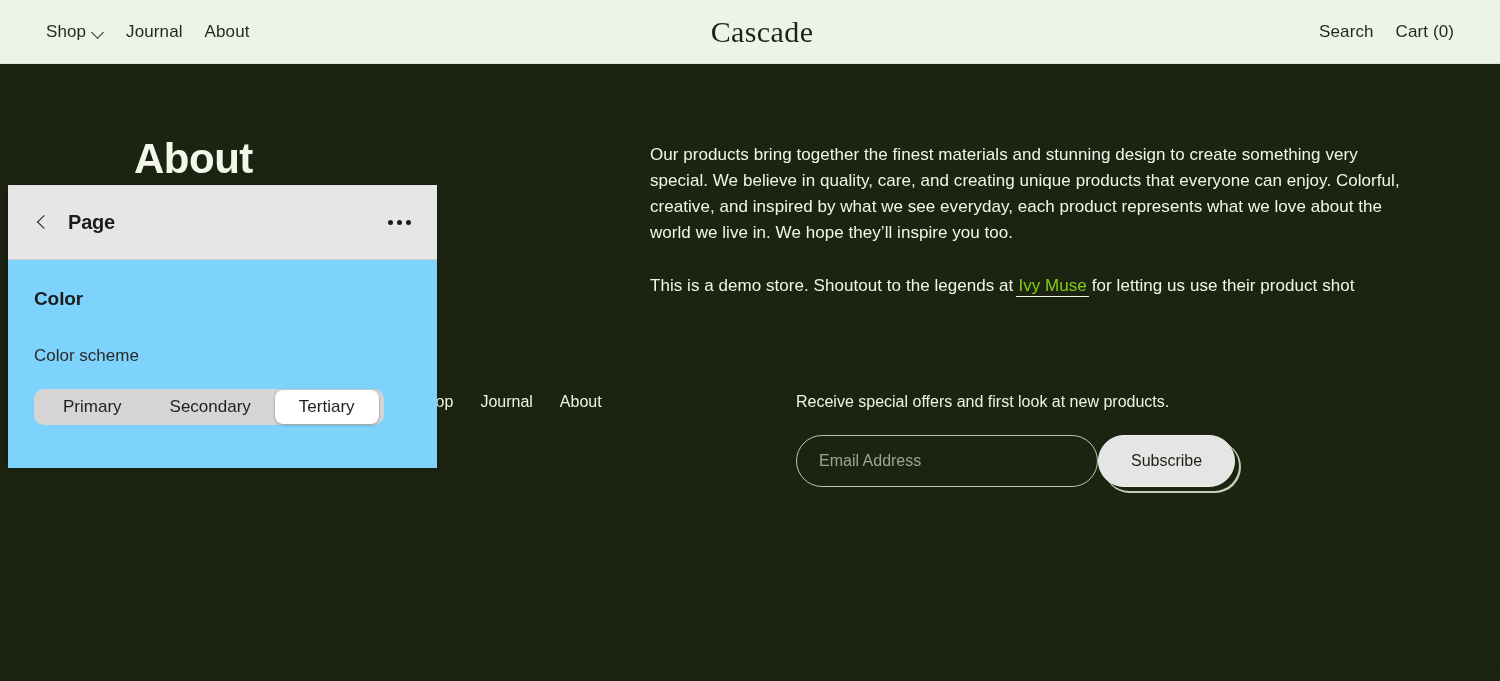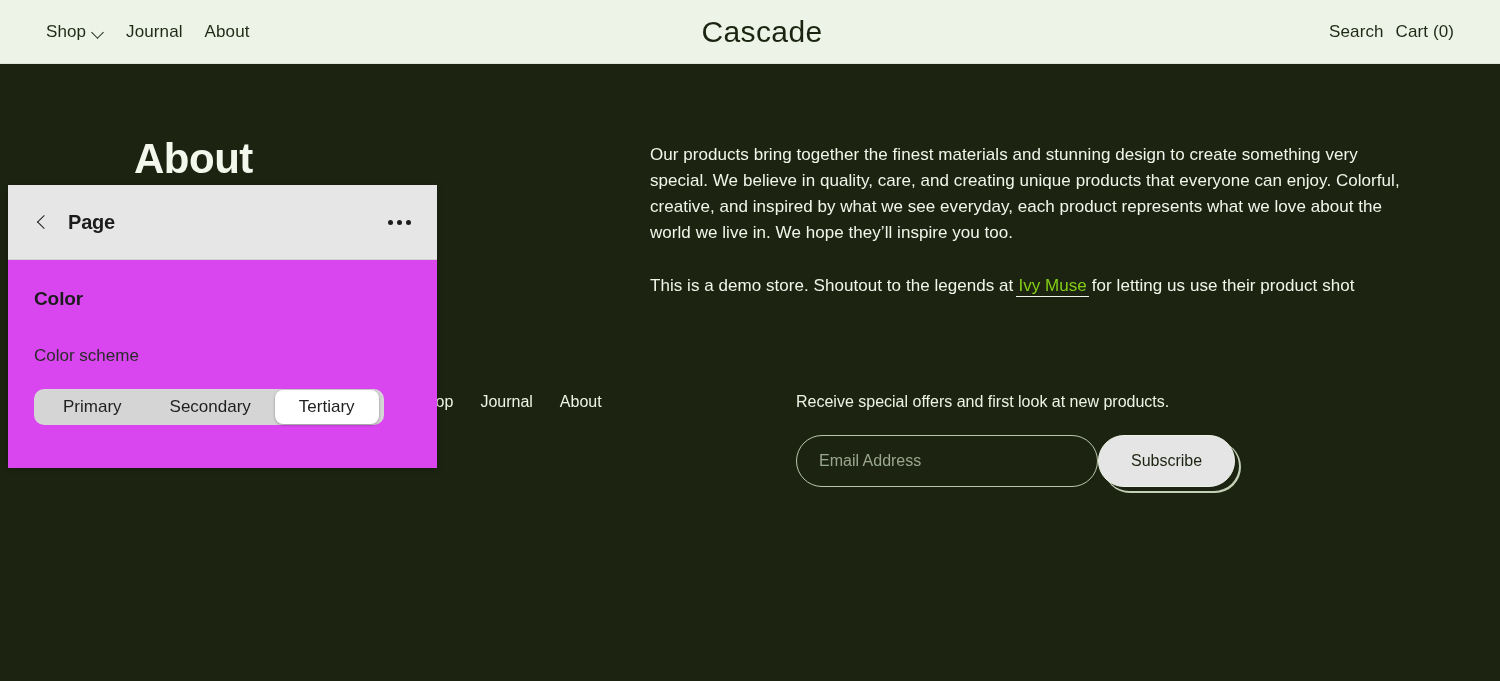--- a/index.html
+++ b/index.html
@@ -63,33 +63,33 @@
     left: 0; top: 1px;
     width: 8px; height: 8px;
     border-right: 1.6px solid #1f2a16;
     border-bottom: 1.6px solid #1f2a16;
     transform: rotate(45deg);
   }
   .site-logo {
     position: absolute;
     left: 0; right: 4px;
     text-align: center;
-    font-family: Liberation Sans, sans-serif;
+    font-family: Liberation Serif, serif;
     font-size: 30px;
     color: #1b2411;
     letter-spacing: 0.4px;
     pointer-events: none;
     margin-left: 28px;
   }
   .site-logo a { pointer-events: auto; text-decoration: none; color: inherit; }
   .nav-right {
     margin-left: auto;
     display: flex;
     align-items: center;
-    gap: 12px;
+    gap: 22px;
     position: relative;
     z-index: 2;
   }
 
   
   .page-main {
     padding: 72px 46px 0 46px;
     display: flex;
     gap: 44px;
   }
@@ -191,21 +191,21 @@
     box-shadow: 5px 5px 0 -1px #1c2411, 6px 6px 0 0 #c3d0b6;
   }
 
   
   .editor-panel {
     position: absolute;
     left: 8px;
     top: 185px;
     width: 429px;
     height: 283px;
-    background: #d946ef;
+    background: #7dd3fc;
     box-shadow: 0 1px 6px rgba(0,0,0,0.28);
     font-family: "Liberation Sans", sans-serif;
     overflow: hidden;
   }
   .panel-header {
     height: 75px;
     display: flex;
     align-items: center;
     padding: 0 22px 0 24px;
     border-bottom: 1px solid #d2d2d2;

